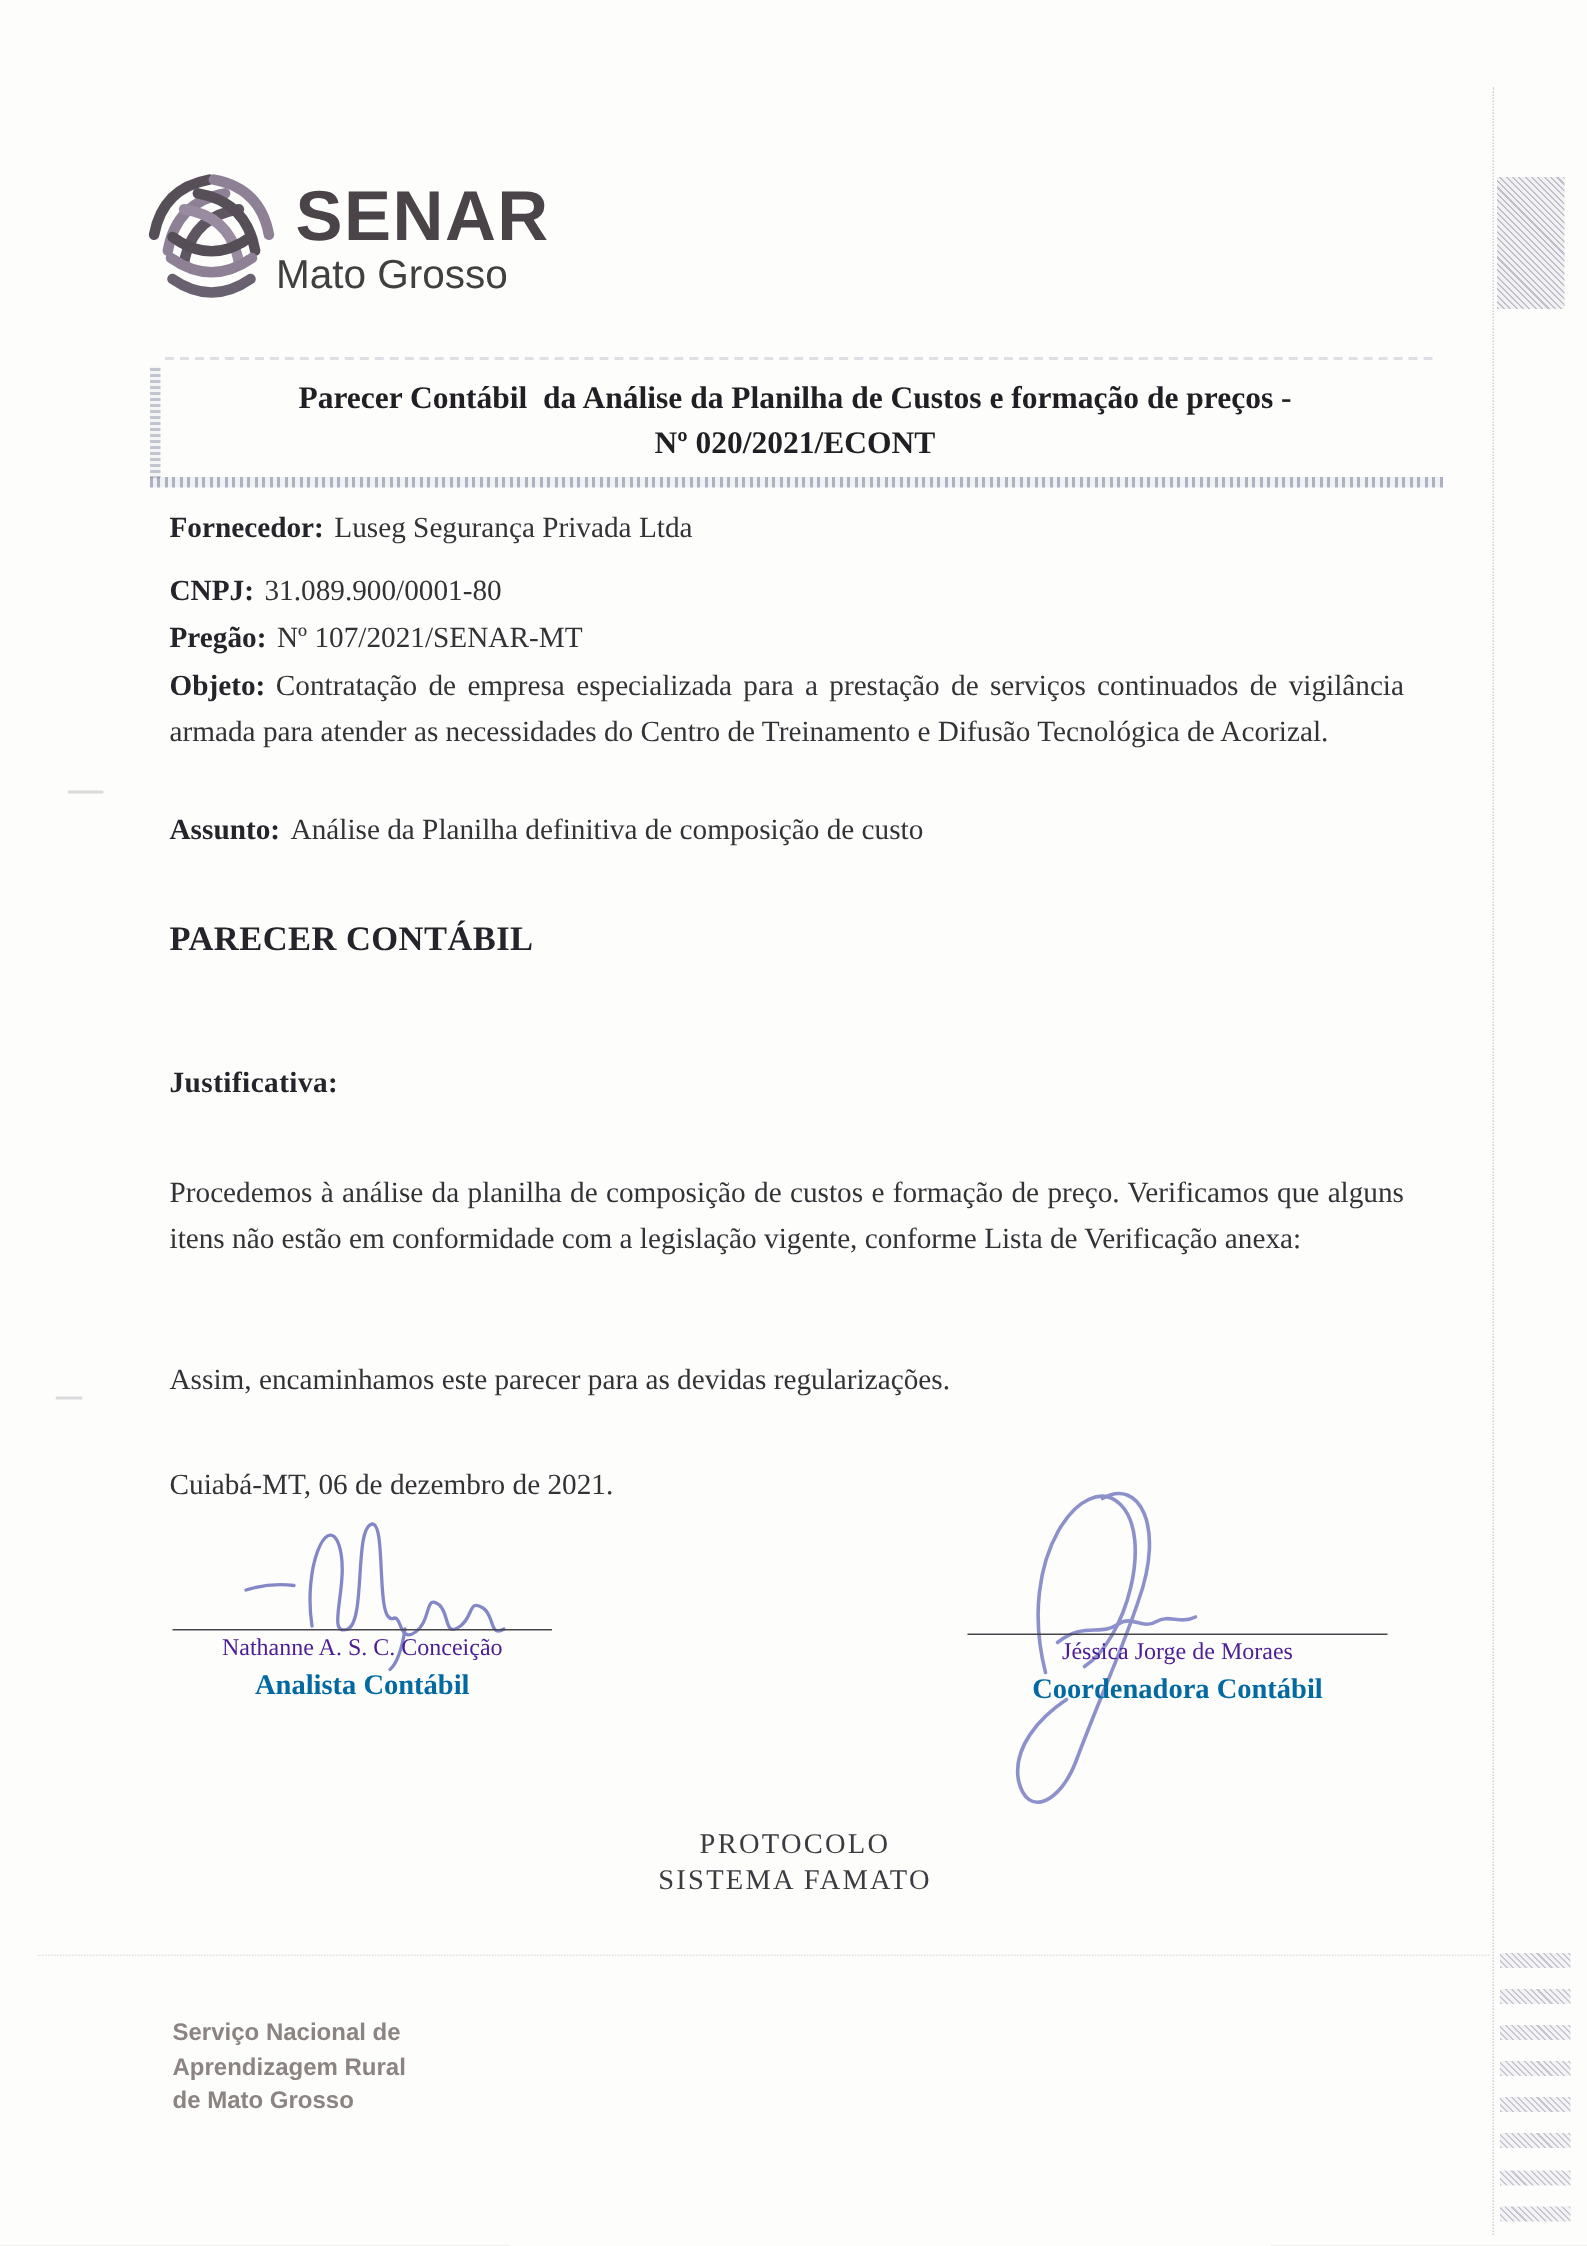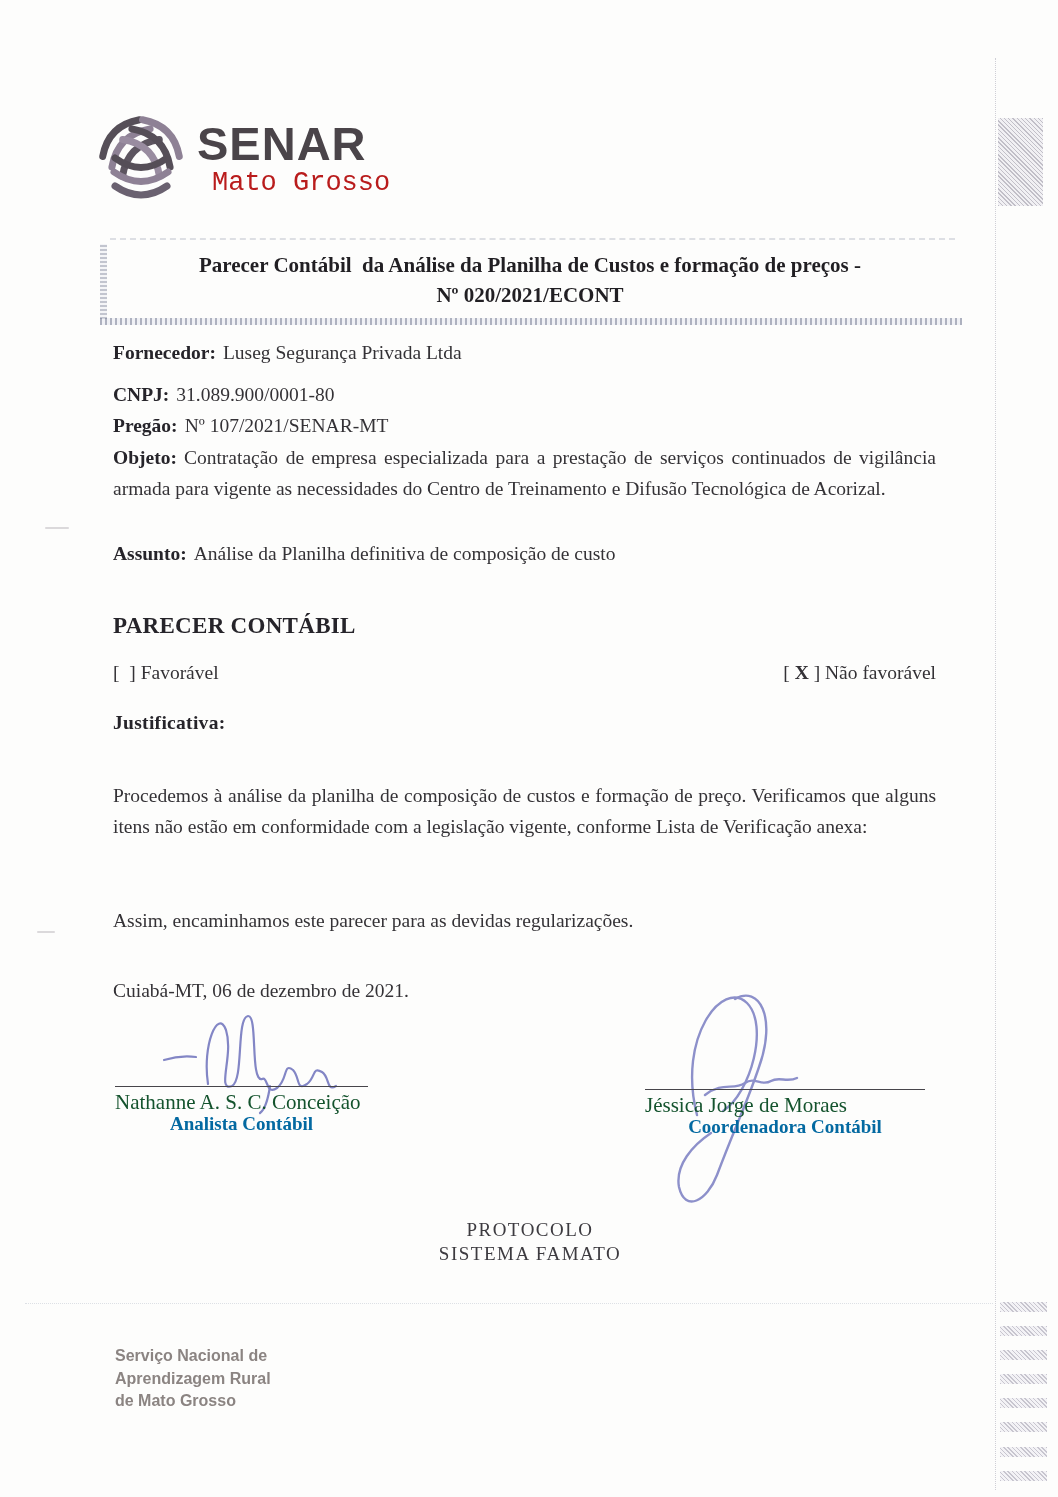--- a/index.html
+++ b/index.html
@@ -18,22 +18,22 @@
     background:repeating-linear-gradient(45deg, rgba(120,115,140,.5) 0 1px, rgba(228,226,236,.5) 1px 3px);
     opacity:.8;}
   .scan-dash{position:absolute; height:2px; background:#d2d0d2; border-radius:1px; opacity:.8;}
   .scan-sep{position:absolute; left:25px; top:1303px; width:968px; height:1px;
     border-top:1px dotted #ccd1d9; opacity:.65;}
   
   .logo-icon{position:absolute; left:93px; top:110px;}
   .logo-brand{position:absolute; left:197px; top:116px;
     font-family:"Liberation Sans", sans-serif; font-weight:bold; font-size:47px;
     letter-spacing:1px; color:#4a4449;}
-  .logo-region{position:absolute; left:212px; top:168px;
-    font-family:Liberation Mono, monospace; font-size:27px; color:#b91c1c;}
+  .logo-region{position:absolute; left:184px; top:168px;
+    font-family:Liberation Sans, sans-serif; font-size:27px; color:#404040;}
   
   .title-box{position:absolute; left:100px; top:241px; width:860px; height:82px;}
   .tb-top{position:absolute; left:10px; top:-3px; width:845px; height:0;
     border-top:2px dashed rgba(150,155,172,.30);}
   .tb-left{position:absolute; left:0; top:3px; width:7px; height:75px;
     background:repeating-linear-gradient(0deg, rgba(140,145,165,.65) 0 2px, rgba(235,236,242,.6) 2px 4px);
     opacity:.8;}
   .tb-bottom{position:absolute; left:0; top:77px; width:862px; height:7px;
     background:repeating-linear-gradient(90deg, rgba(120,126,150,.7) 0 2px, rgba(226,228,238,.55) 2px 5px);
     opacity:.85;}
@@ -45,21 +45,21 @@
   .bodytxt{font-size:19.5px; line-height:31px; color:#343236;}
   .lbl{font-weight:bold; color:#26242a; margin-right:7px;}
   .para{text-align:justify; text-align-last:left;}
   .heading{font-weight:bold; font-size:23px; color:#26242a; letter-spacing:.3px;}
   .check-row{left:113px; top:662px; width:823px; display:flex;
     justify-content:space-between; font-size:19.5px;}
   .chk{white-space:pre;}
   .chk .mark{font-weight:bold;}
   
   .sig-line{position:absolute; height:0; border-top:1.5px solid #47454a;}
-  .sig-name{position:absolute; font-size:21px; color:#14532d; text-align:left;}
+  .sig-name{position:absolute; font-size:16px; color:#4c1d95; text-align:center;}
   .sig-role{position:absolute; font-size:19px; font-weight:bold; color:#0369a1; text-align:center;}
   .sig-svg{position:absolute;}
   
   .protocol{position:absolute; left:380px; top:1218px; width:300px; text-align:center;
     font-size:19px; letter-spacing:1.5px; color:#3d3b40; line-height:24px;}
   
   .footer-org{position:absolute; left:115px; top:1345px;
     font-family:"Liberation Sans", sans-serif; font-weight:bold; font-size:16px;
     line-height:22.5px; color:#8b8482;}
   .footer-addr{position:absolute; left:595px; top:1341px;
@@ -120,32 +120,28 @@
   <p class="abs bodytxt" style="left:113px;top:337px;width:823px">
     <b class="lbl">Fornecedor:</b><span>Luseg Segurança Privada Ltda</span>
   </p>
   <p class="abs bodytxt" style="left:113px;top:379px;width:823px">
     <b class="lbl">CNPJ:</b><span>31.089.900/0001-80</span>
   </p>
   <p class="abs bodytxt" style="left:113px;top:410px;width:823px">
     <b class="lbl">Pregão:</b><span>Nº 107/2021/SENAR-MT</span>
   </p>
   <p class="abs bodytxt para" style="left:113px;top:442px;width:823px">
-    <b class="lbl">Objeto:</b><span>Contratação de empresa especializada para a prestação de serviços continuados de vigilância armada para vigente as necessidades do Centro de Treinamento e Difusão Tecnológica de Acorizal.</span>
+    <b class="lbl">Objeto:</b><span>Contratação de empresa especializada para a prestação de serviços continuados de vigilância armada para atender as necessidades do Centro de Treinamento e Difusão Tecnológica de Acorizal.</span>
   </p>
   <p class="abs bodytxt" style="left:113px;top:538px;width:823px">
     <b class="lbl">Assunto:</b><span>Análise da Planilha definitiva de composição de custo</span>
   </p>
 
   <p class="abs heading" style="left:113px;top:613px">PARECER CONTÁBIL</p>
 
-  <div class="abs check-row">
-    <span class="chk"><span>[  ]</span><span> </span><span>Favorável</span></span>
-    <span class="chk"><span>[ </span><span class="mark">X</span><span> ]</span><span> </span><span>Não favorável</span></span>
-  </div>
 
   <p class="abs heading" style="left:113px;top:712px;font-size:19.5px">Justificativa:</p>
 
   <p class="abs bodytxt para" style="left:113px;top:780px;width:823px">Procedemos à análise da planilha de composição de custos e formação de preço. Verificamos que alguns itens não estão em conformidade com a legislação vigente, conforme Lista de Verificação anexa:</p>
 
   <p class="abs bodytxt" style="left:113px;top:905px;width:823px">Assim, encaminhamos este parecer para as devidas regularizações.</p>
 
   <p class="abs bodytxt" style="left:113px;top:975px;width:823px">Cuiabá-MT, 06 de dezembro de 2021.</p>
 
   <div class="sig-svg" style="left:150px;top:1000px">

